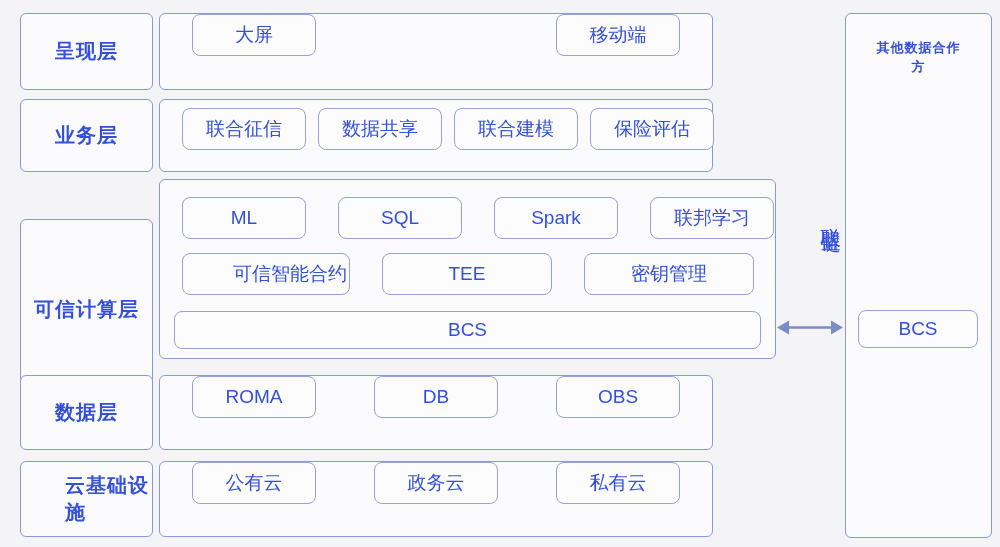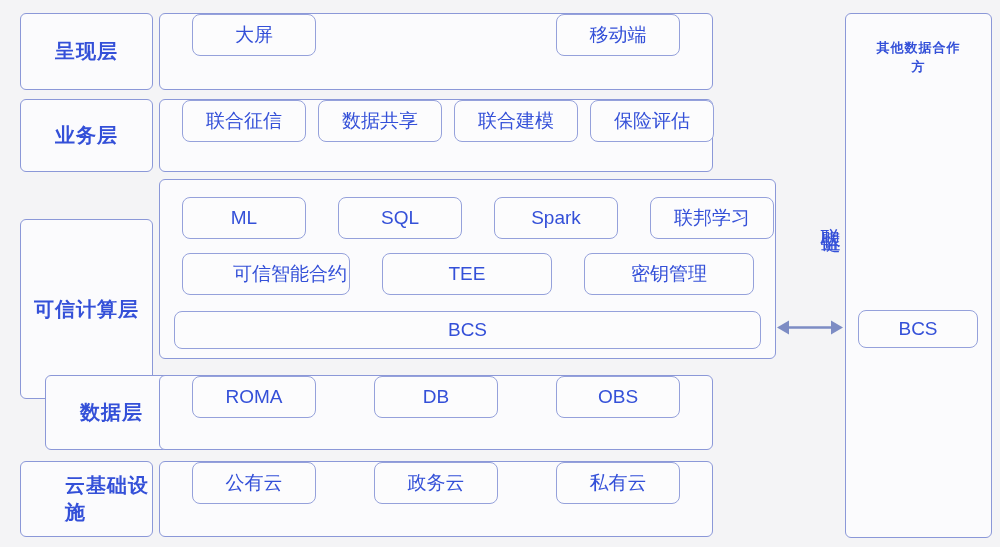--- a/index.html
+++ b/index.html
@@ -27,21 +27,21 @@
     color:#3450d8;font-size:20px;font-weight:600;
     letter-spacing:1px;
   }
 
   
   .row{
     left:159px;width:554px;
     display:flex;align-items:flex-start;justify-content:space-between;
   }
   .pad3{padding:0 32px;}
-  .pad4{padding:0 22px;gap:12px;}
+  .pad4{padding:8px 22px;gap:12px;}
 
   
   .chip{
     background:#fcfcfd;
     border:1.5px solid #95a1db;
     border-radius:8px;
     height:42px;width:124px;
     display:flex;align-items:center;justify-content:center;
     color:#3450d8;font-size:19px;
     box-sizing:border-box;
@@ -92,21 +92,21 @@
   }
 </style>
 </head>
 <body>
 
 <div class="canvas">
 
   <div class="panel layer-label" style="top:13px;height:77px;">呈现层</div>
   <div class="panel layer-label" style="top:99px;height:73px;">业务层</div>
   <div class="panel layer-label" style="top:179px;height:180px;margin-top:40px;">可信计算层</div>
-  <div class="panel layer-label" style="top:375px;height:75px;margin-left:25px;">数据层</div>
+  <div class="panel layer-label" style="top:375px;height:75px;">数据层</div>
   <div class="panel layer-label" style="top:461px;height:76px;padding-left:44px;">云基础设施</div>
 
   <div class="panel row pad3" style="top:13px;height:77px;">
     <div class="chip">大屏</div>
     <div class="chip">移动端</div>
   </div>
 
   <div class="panel row pad4" style="top:99px;height:73px;">
     <div class="chip">联合征信</div>
     <div class="chip">数据共享</div>

